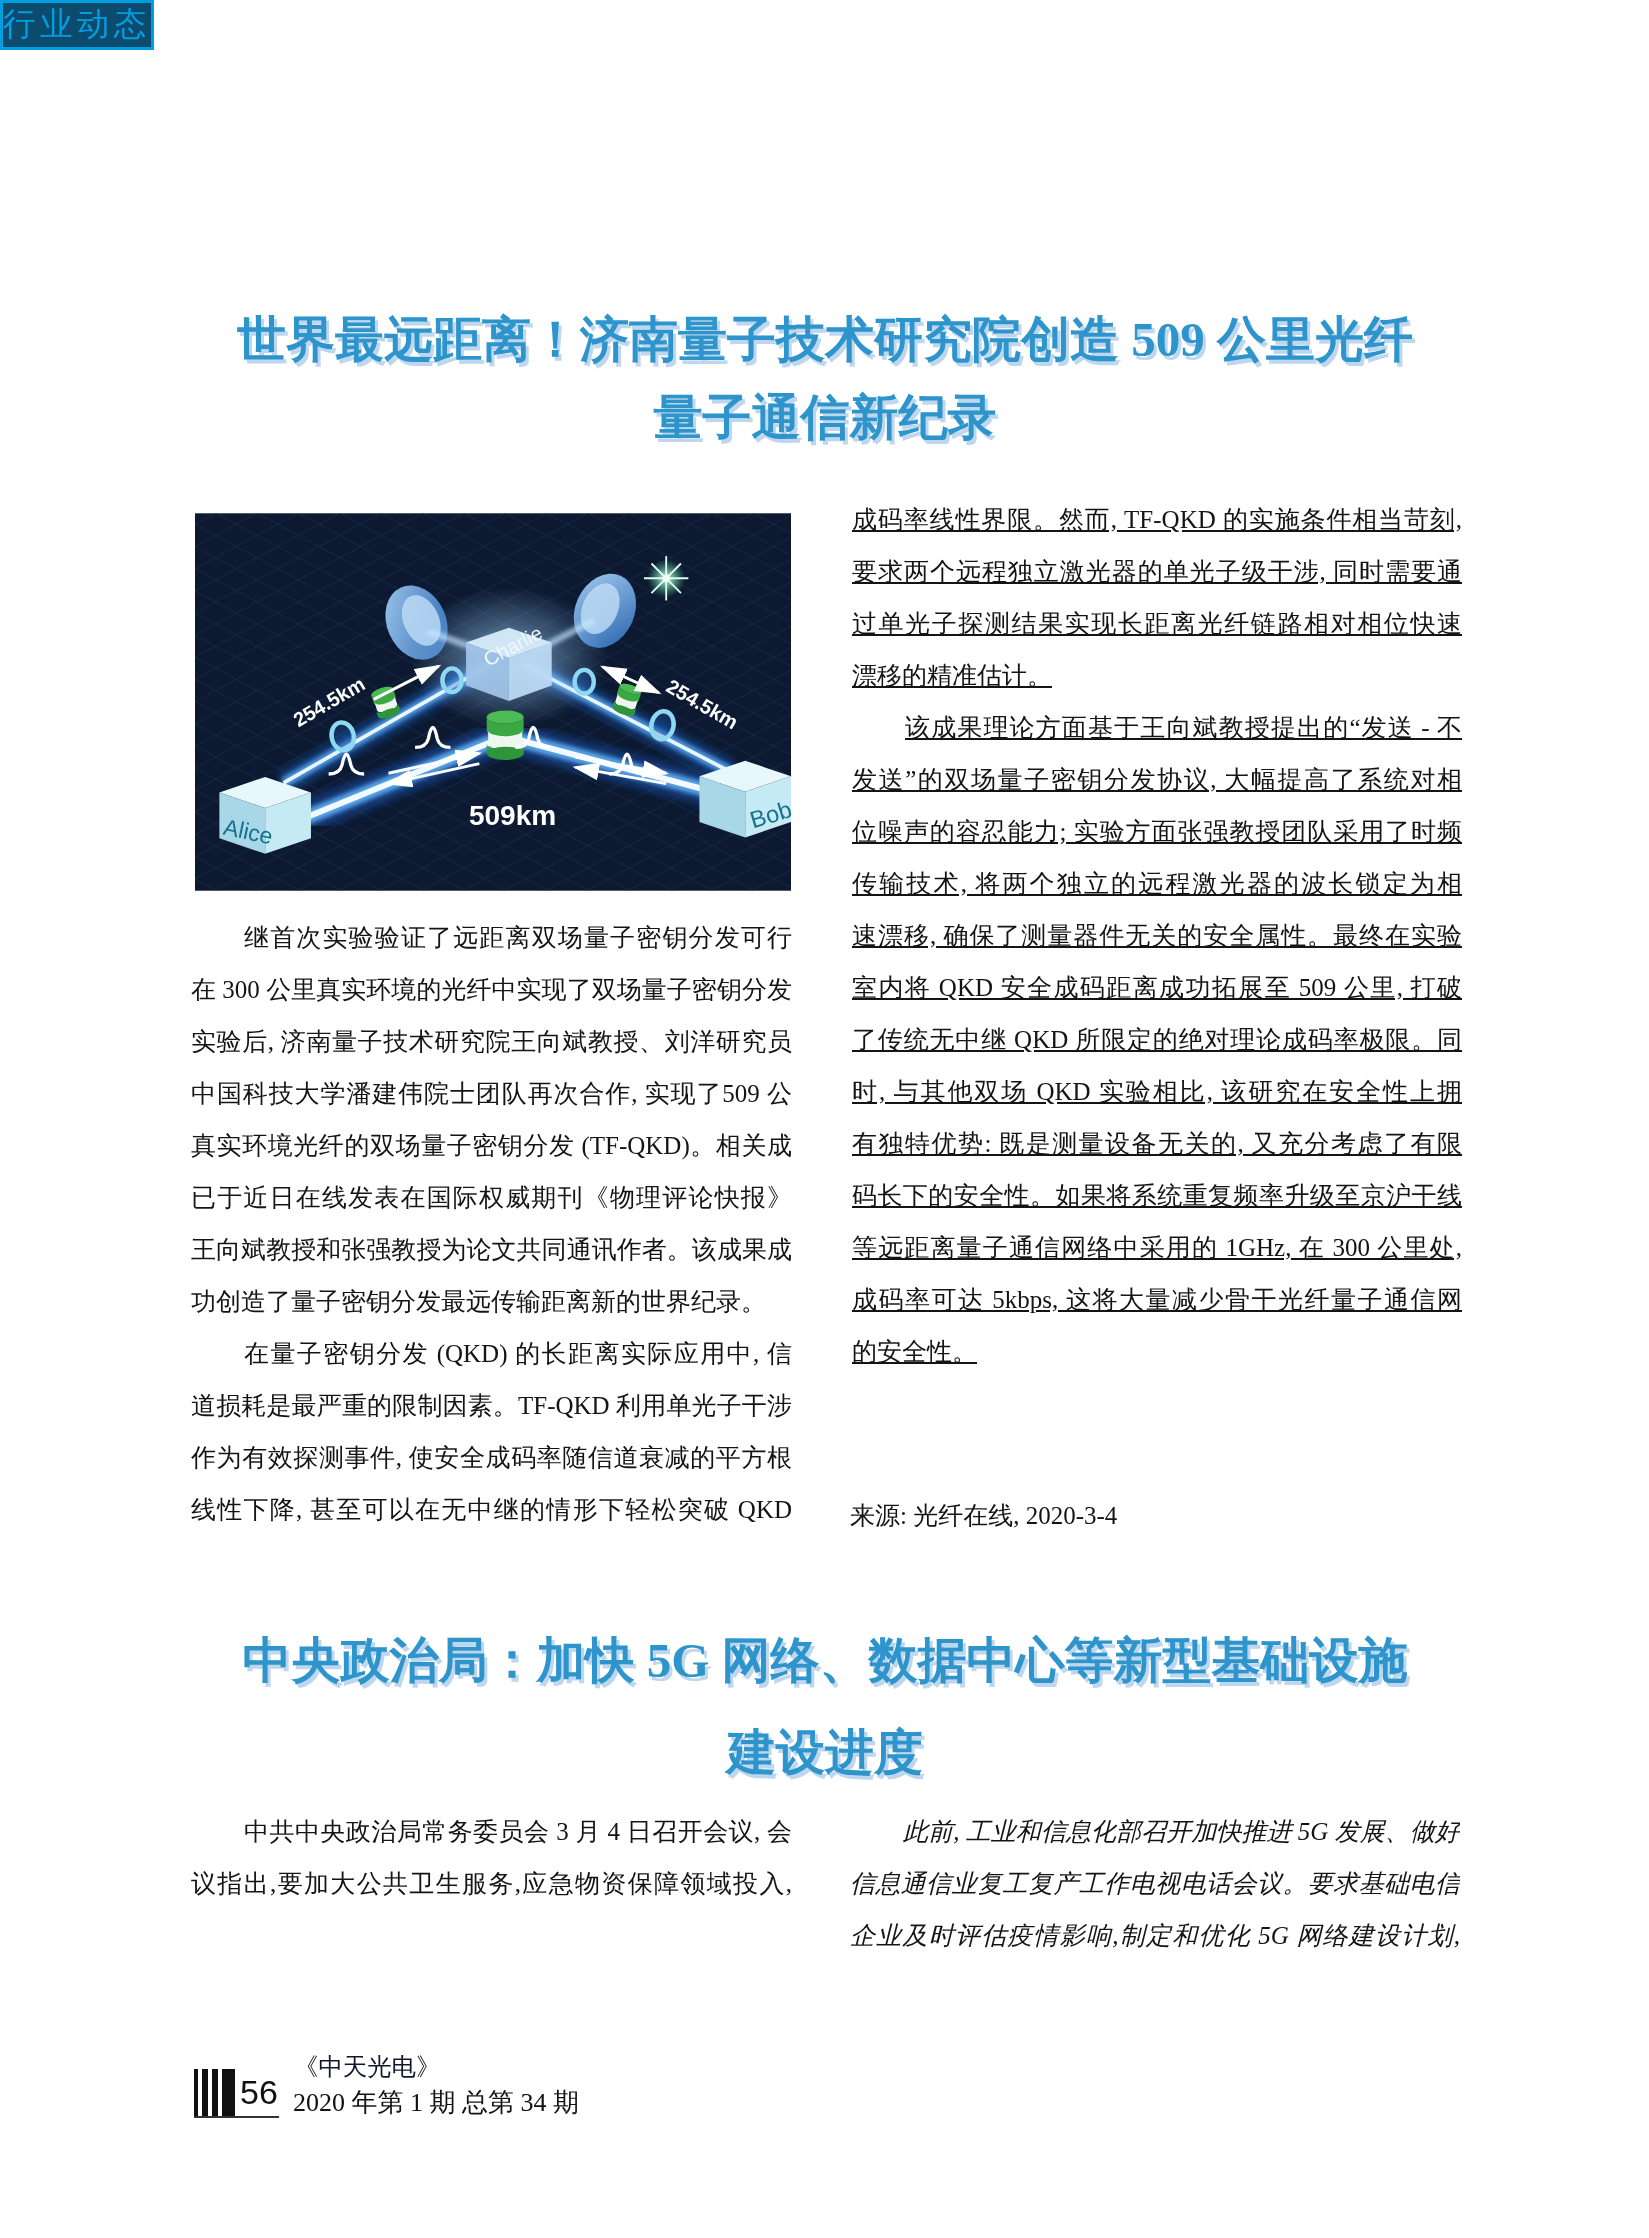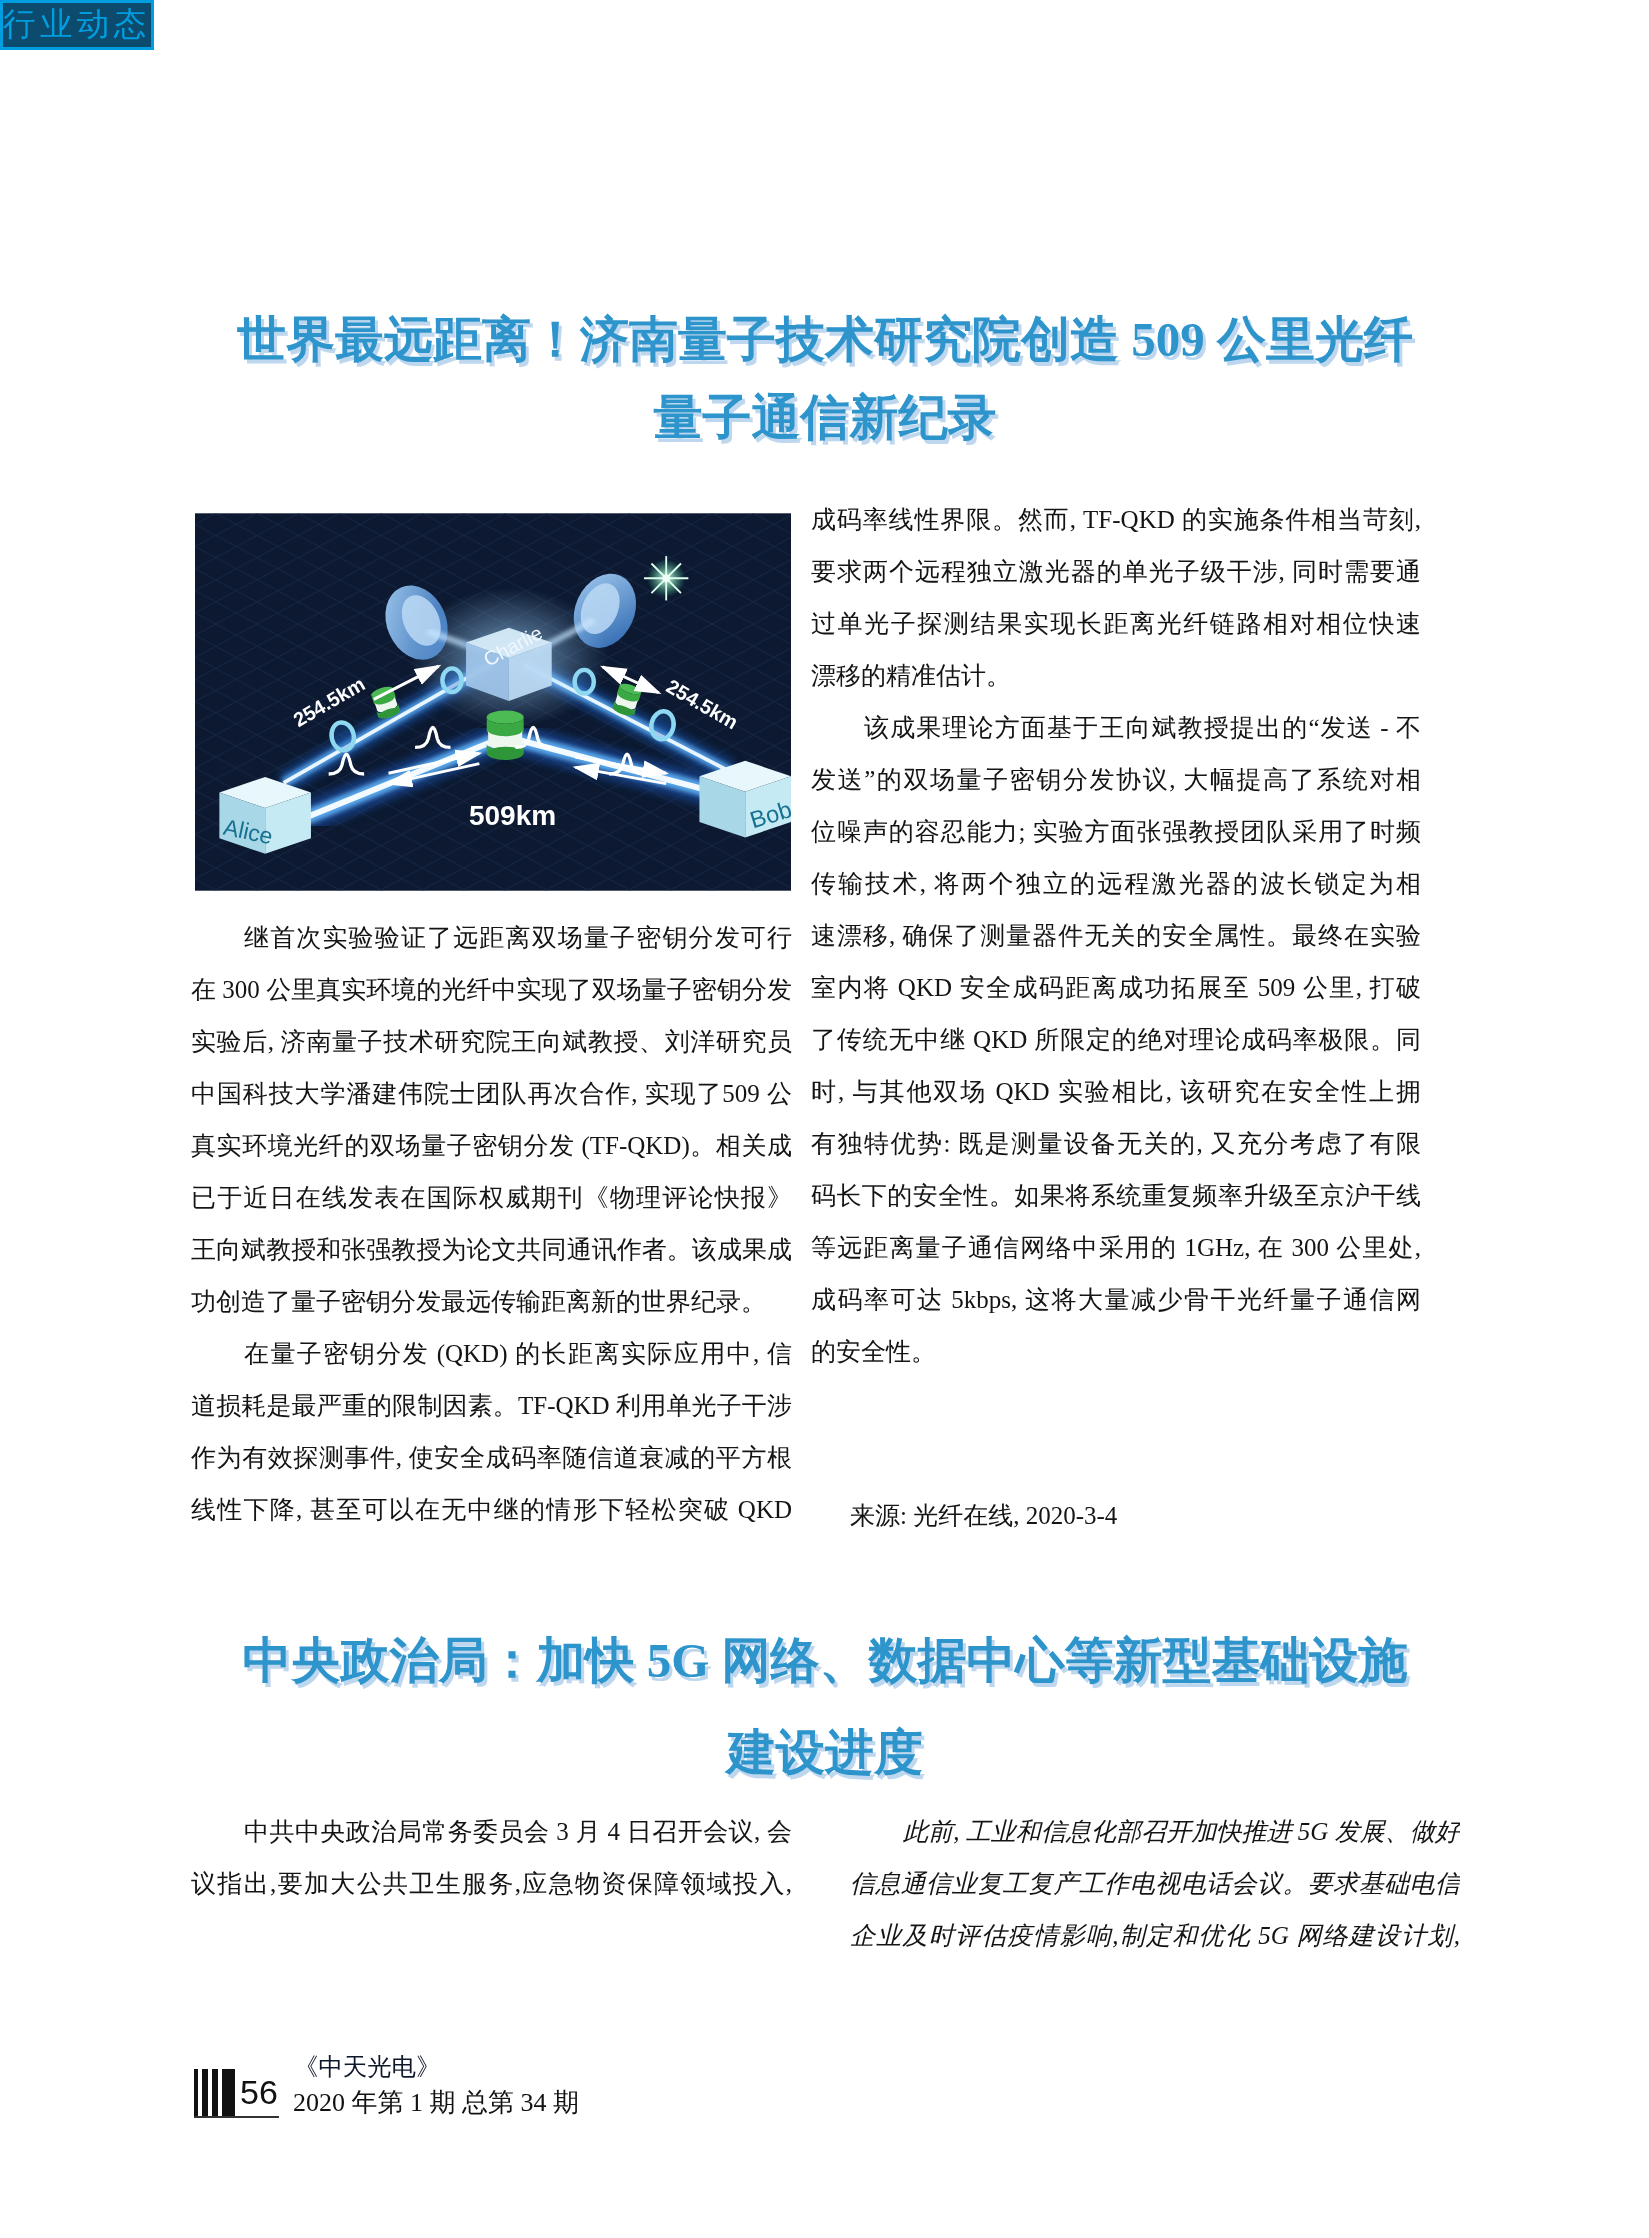--- a/index.html
+++ b/index.html
@@ -212,21 +212,21 @@
       <div class="tline just">中国科技大学潘建伟院士团队再次合作, 实现了509 公里</div>
       <div class="tline just">真实环境光纤的双场量子密钥分发 (TF-QKD)。相关成果</div>
       <div class="tline just">已于近日在线发表在国际权威期刊《物理评论快报》上,</div>
       <div class="tline just">王向斌教授和张强教授为论文共同通讯作者。该成果成</div>
       <div class="tline">功创造了量子密钥分发最远传输距离新的世界纪录。</div>
       <div class="tline just ind">在量子密钥分发 (QKD) 的长距离实际应用中, 信</div>
       <div class="tline just">道损耗是最严重的限制因素。TF-QKD 利用单光子干涉</div>
       <div class="tline just">作为有效探测事件, 使安全成码率随信道衰减的平方根</div>
       <div class="tline just">线性下降, 甚至可以在无中继的情形下轻松突破 QKD</div>
     </div>
-  <div class="abs col colr" style="left:811px;top:494px;">
+  <div class="abs col colr" style="left:852px;top:494px;text-decoration:underline;">
       <div class="tline just">成码率线性界限。然而, TF-QKD 的实施条件相当苛刻,</div>
       <div class="tline just">要求两个远程独立激光器的单光子级干涉, 同时需要通</div>
       <div class="tline just">过单光子探测结果实现长距离光纤链路相对相位快速</div>
       <div class="tline">漂移的精准估计。</div>
       <div class="tline just ind">该成果理论方面基于王向斌教授提出的“发送 - 不</div>
       <div class="tline just">发送”的双场量子密钥分发协议, 大幅提高了系统对相</div>
       <div class="tline just">位噪声的容忍能力; 实验方面张强教授团队采用了时频</div>
       <div class="tline just">传输技术, 将两个独立的远程激光器的波长锁定为相</div>
       <div class="tline just">速漂移, 确保了测量器件无关的安全属性。最终在实验</div>
       <div class="tline just">室内将 QKD 安全成码距离成功拓展至 509 公里, 打破</div>

